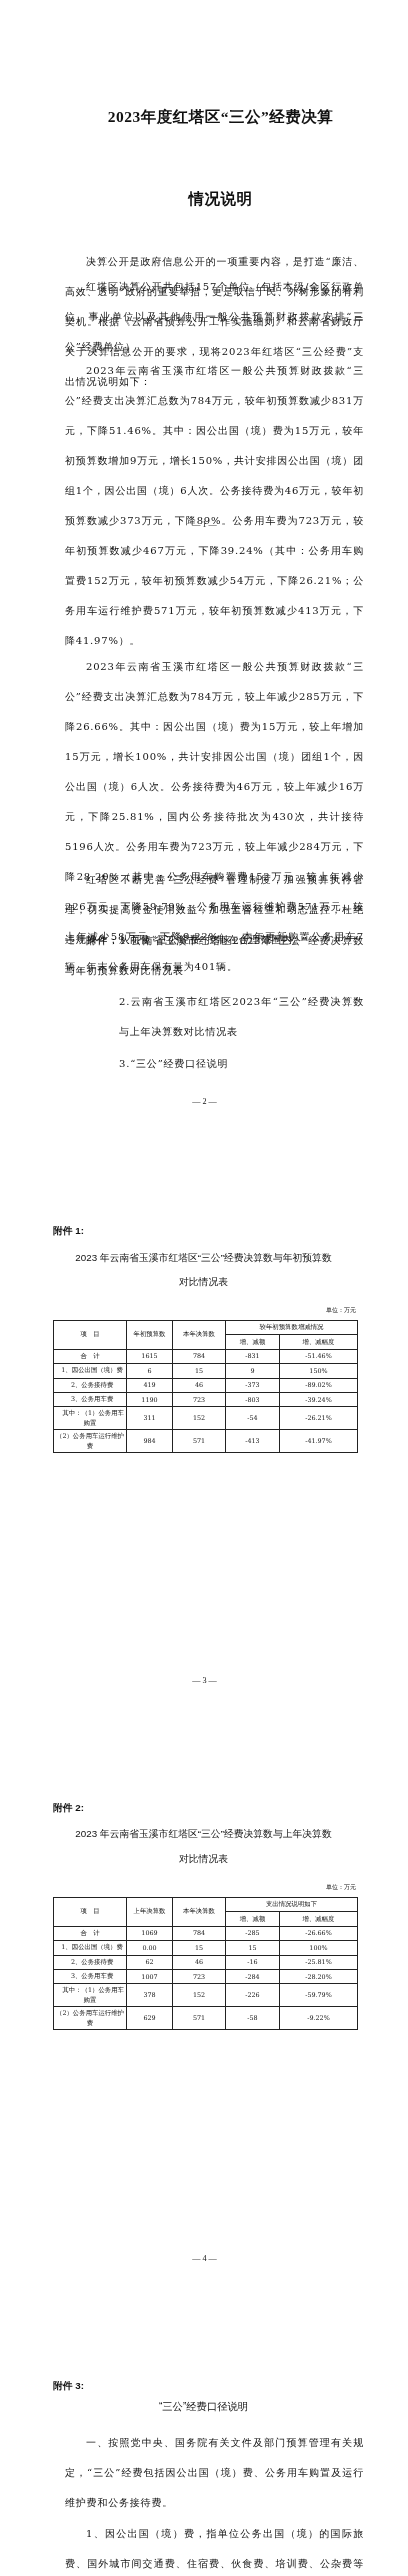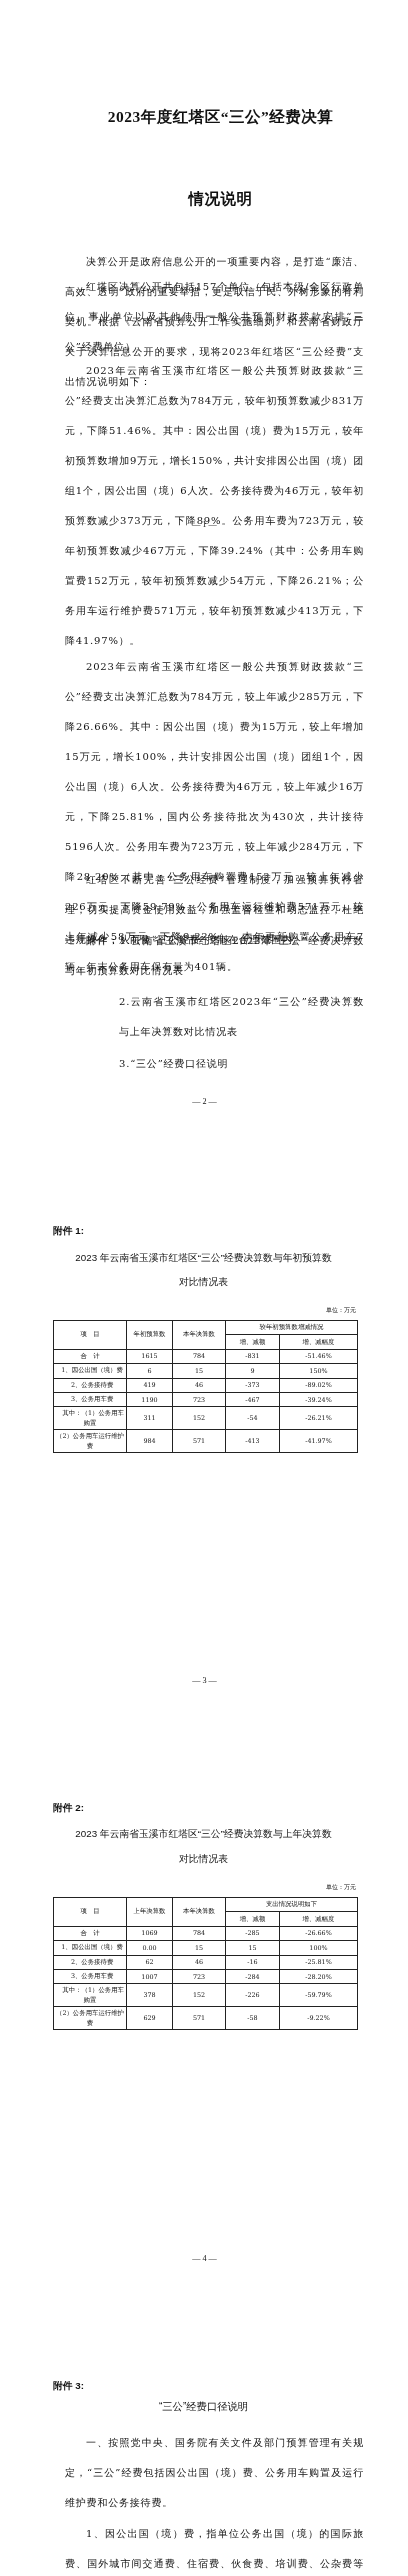--- a/index.html
+++ b/index.html
@@ -80,21 +80,21 @@
     <td class="item">2、公务接待费</td>
     <td>419</td>
     <td>46</td>
     <td>-373</td>
     <td>-89.02%</td>
   </tr>
   <tr>
     <td class="item">3、公务用车费</td>
     <td>1190</td>
     <td>723</td>
-    <td>-467</td>
+    <td>-803</td>
     <td>-39.24%</td>
   </tr>
   <tr>
     <td class="item twoline">　其中：（1）公务用车购置</td>
     <td>311</td>
     <td>152</td>
     <td>-54</td>
     <td>-26.21%</td>
   </tr>
   <tr>

